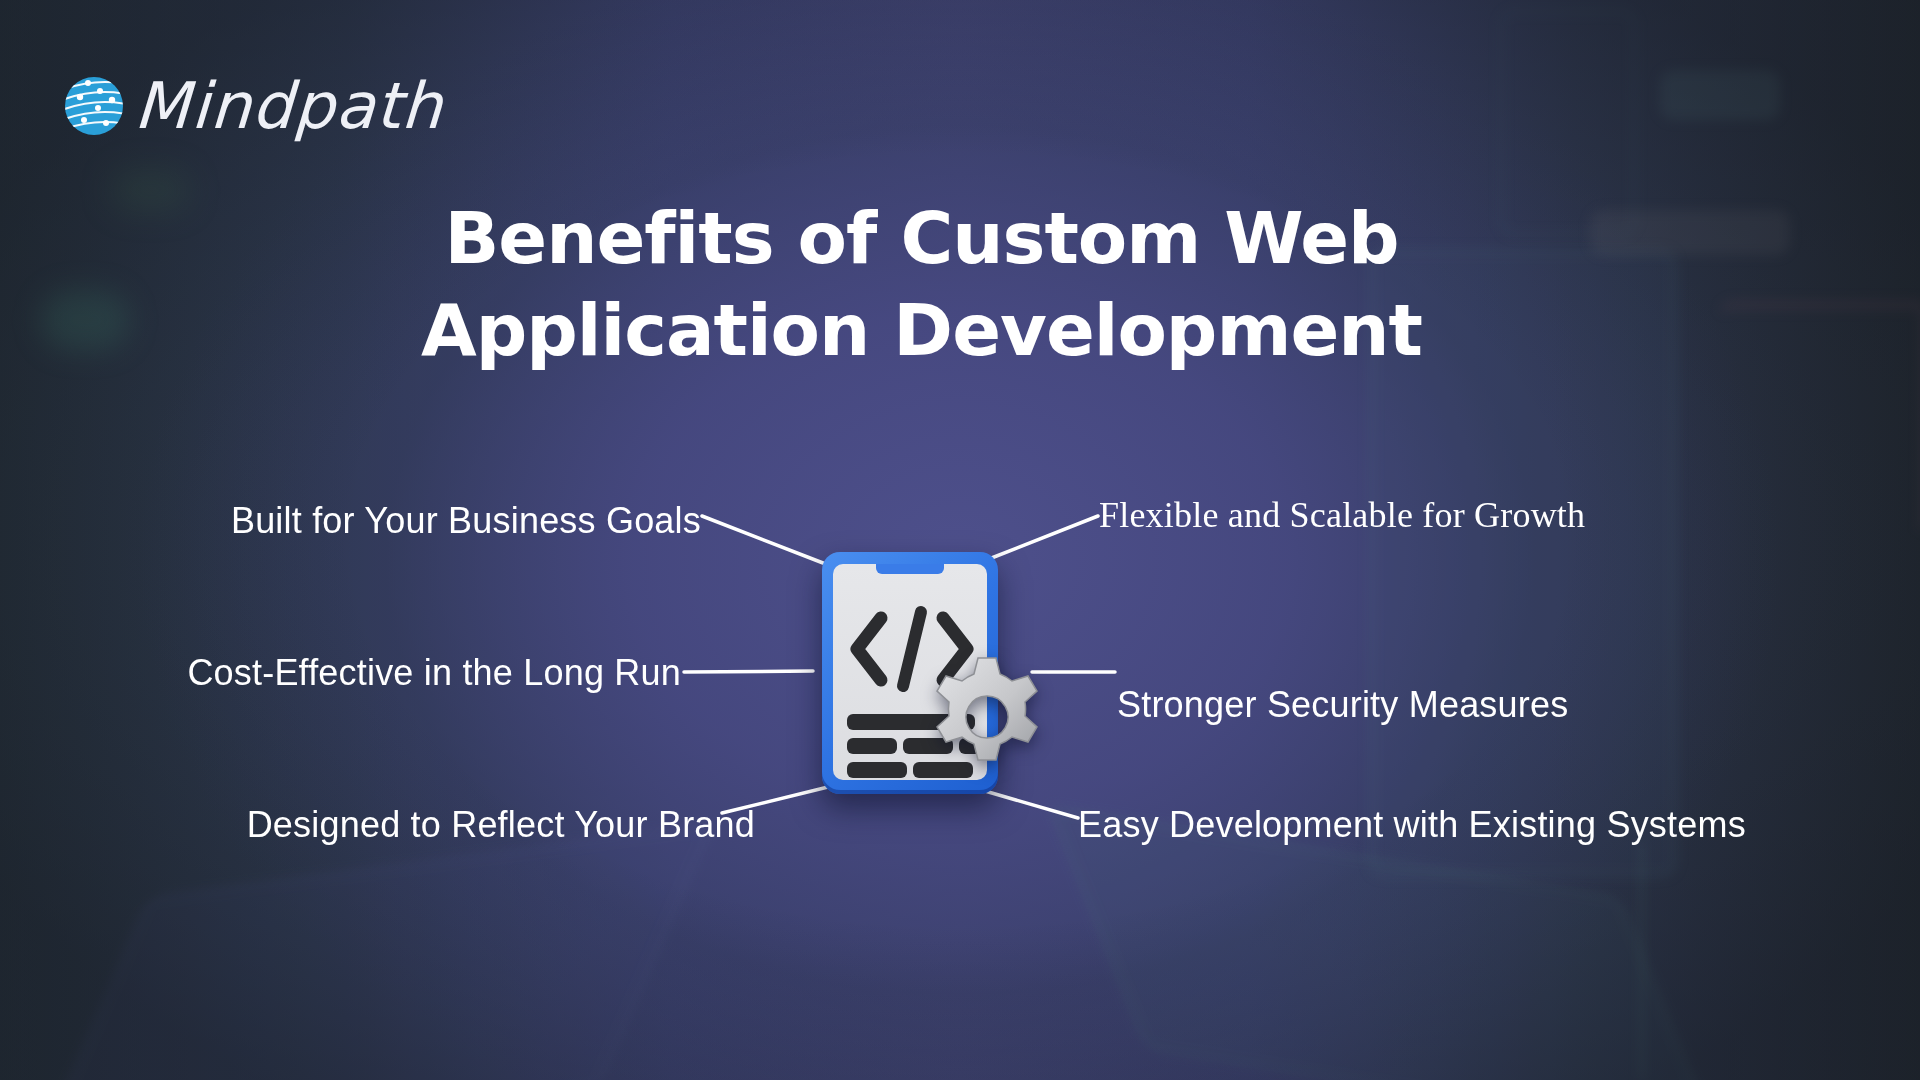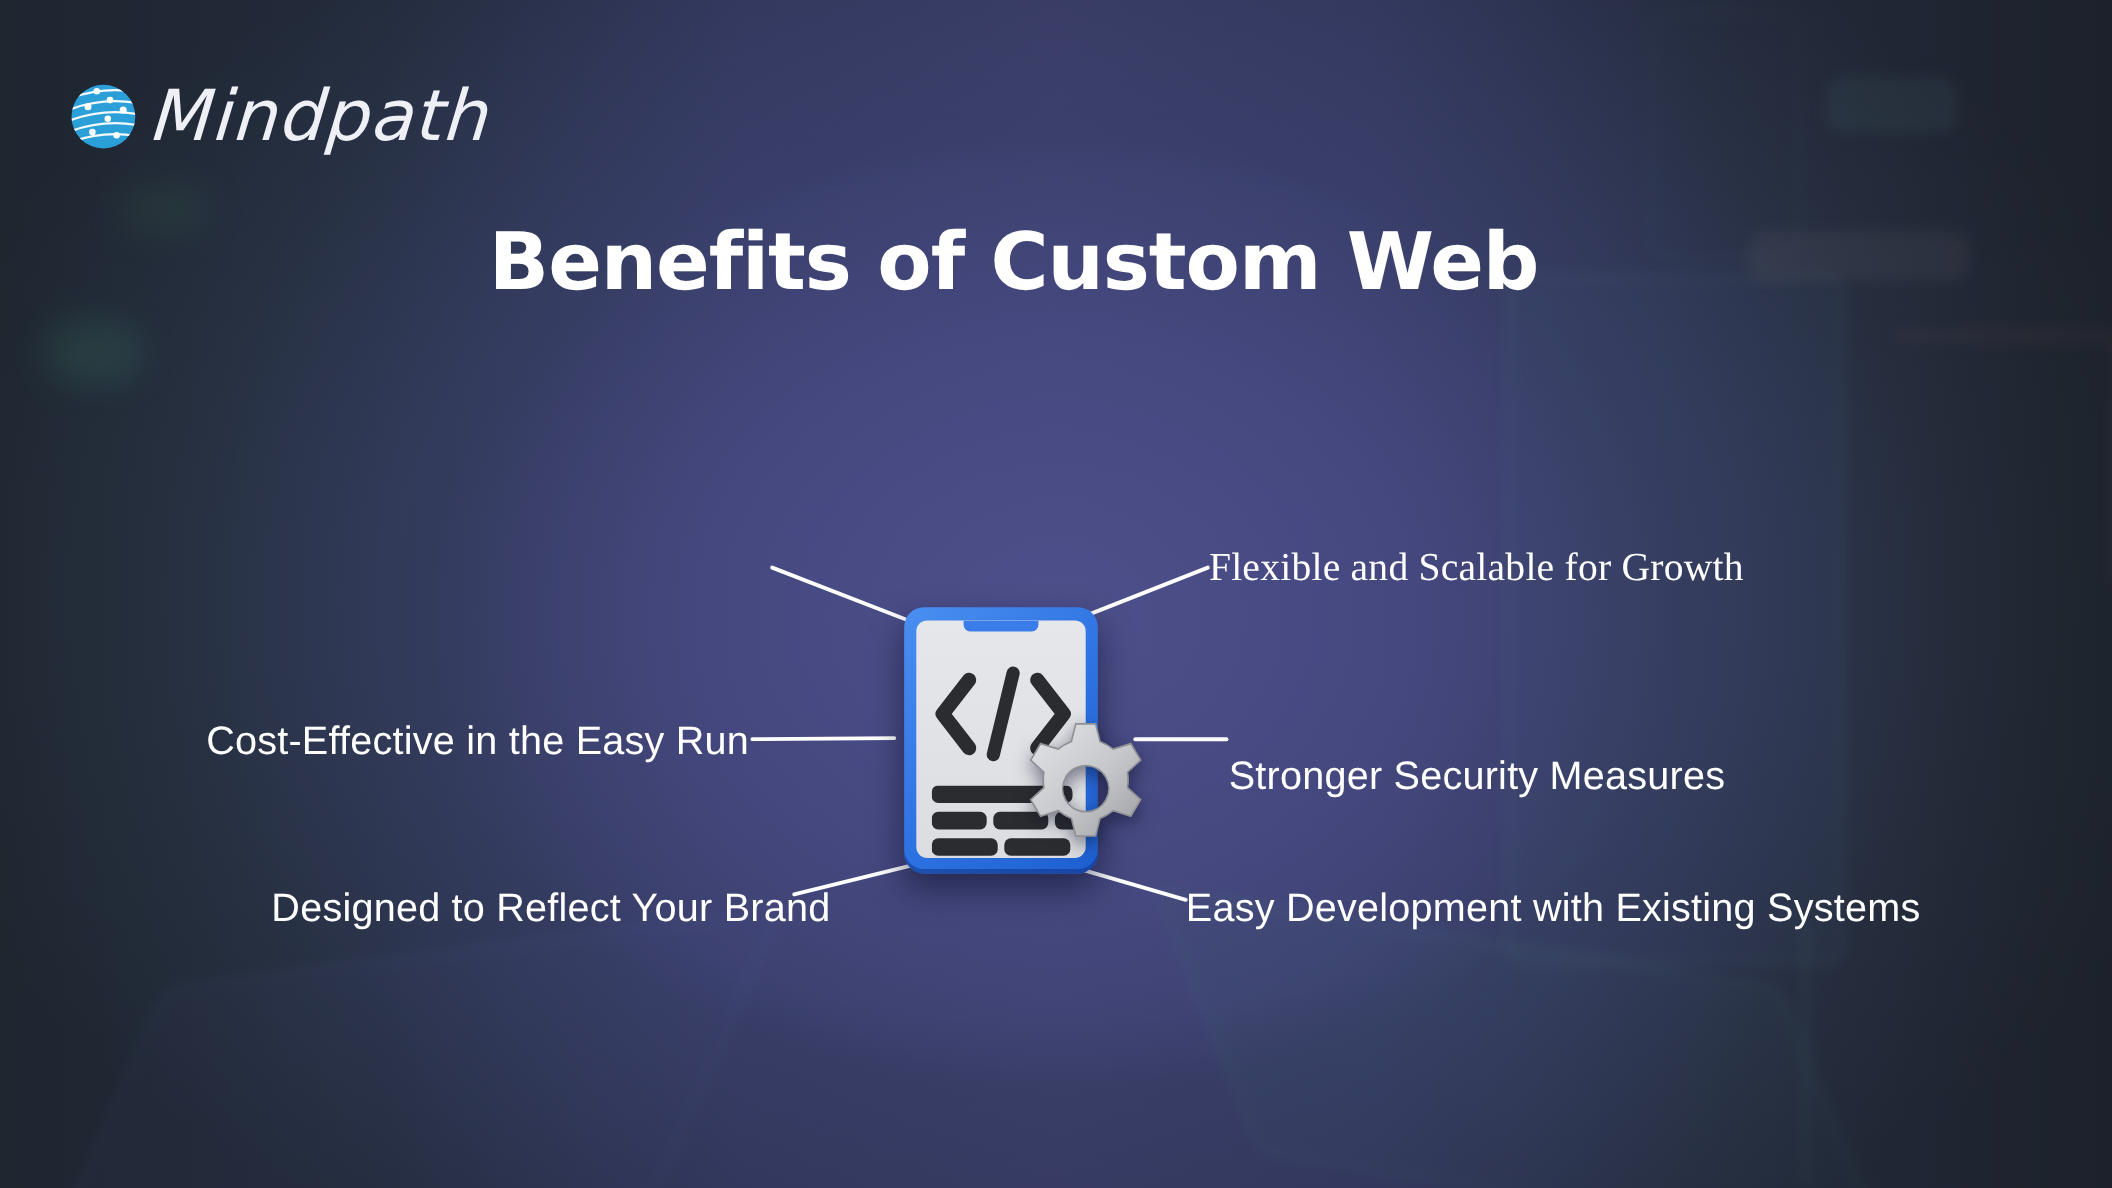--- a/index.html
+++ b/index.html
@@ -220,34 +220,36 @@
         <circle cx="34" cy="32" r="3"></circle>
         <circle cx="20" cy="44" r="3"></circle>
         <circle cx="42" cy="47" r="3"></circle>
       </g>
     </svg>
     <span class="logo-text">Mindpath</span>
   </div>
 
   <h1 class="title">
     <span>Benefits of Custom Web</span>
+    <span>Application Development</span>
   </h1>
 
   <svg class="connectors" viewBox="0 0 1920 1080">
     <g stroke="#ffffff" stroke-width="3.5" stroke-linecap="round" fill="none">
       <line x1="702" y1="516" x2="823" y2="563"></line>
       <line x1="1098" y1="516" x2="989" y2="559"></line>
       <line x1="684" y1="672" x2="813" y2="671"></line>
       <line x1="1115" y1="672" x2="1032" y2="672"></line>
       <line x1="722" y1="813" x2="828" y2="787"></line>
       <line x1="1078" y1="818" x2="985" y2="791"></line>
     </g>
   </svg>
 
-  <div class="benefit left b3">Cost-Effective in the Easy Run</div>
+  <div class="benefit left b1">Built for Your Business Goals</div>
+  <div class="benefit left b3">Cost-Effective in the Long Run</div>
   <div class="benefit left b5">Designed to Reflect Your Brand</div>
   <div class="benefit right b2">Flexible and Scalable for Growth</div>
   <div class="benefit right b4">Stronger Security Measures</div>
   <div class="benefit right b6">Easy Development with Existing Systems</div>
 
   <div class="device">
     <div class="device-frame"></div>
     <div class="device-screen">
       <div class="device-notch"></div>
       <svg class="code-glyph" viewBox="0 0 130 90">

